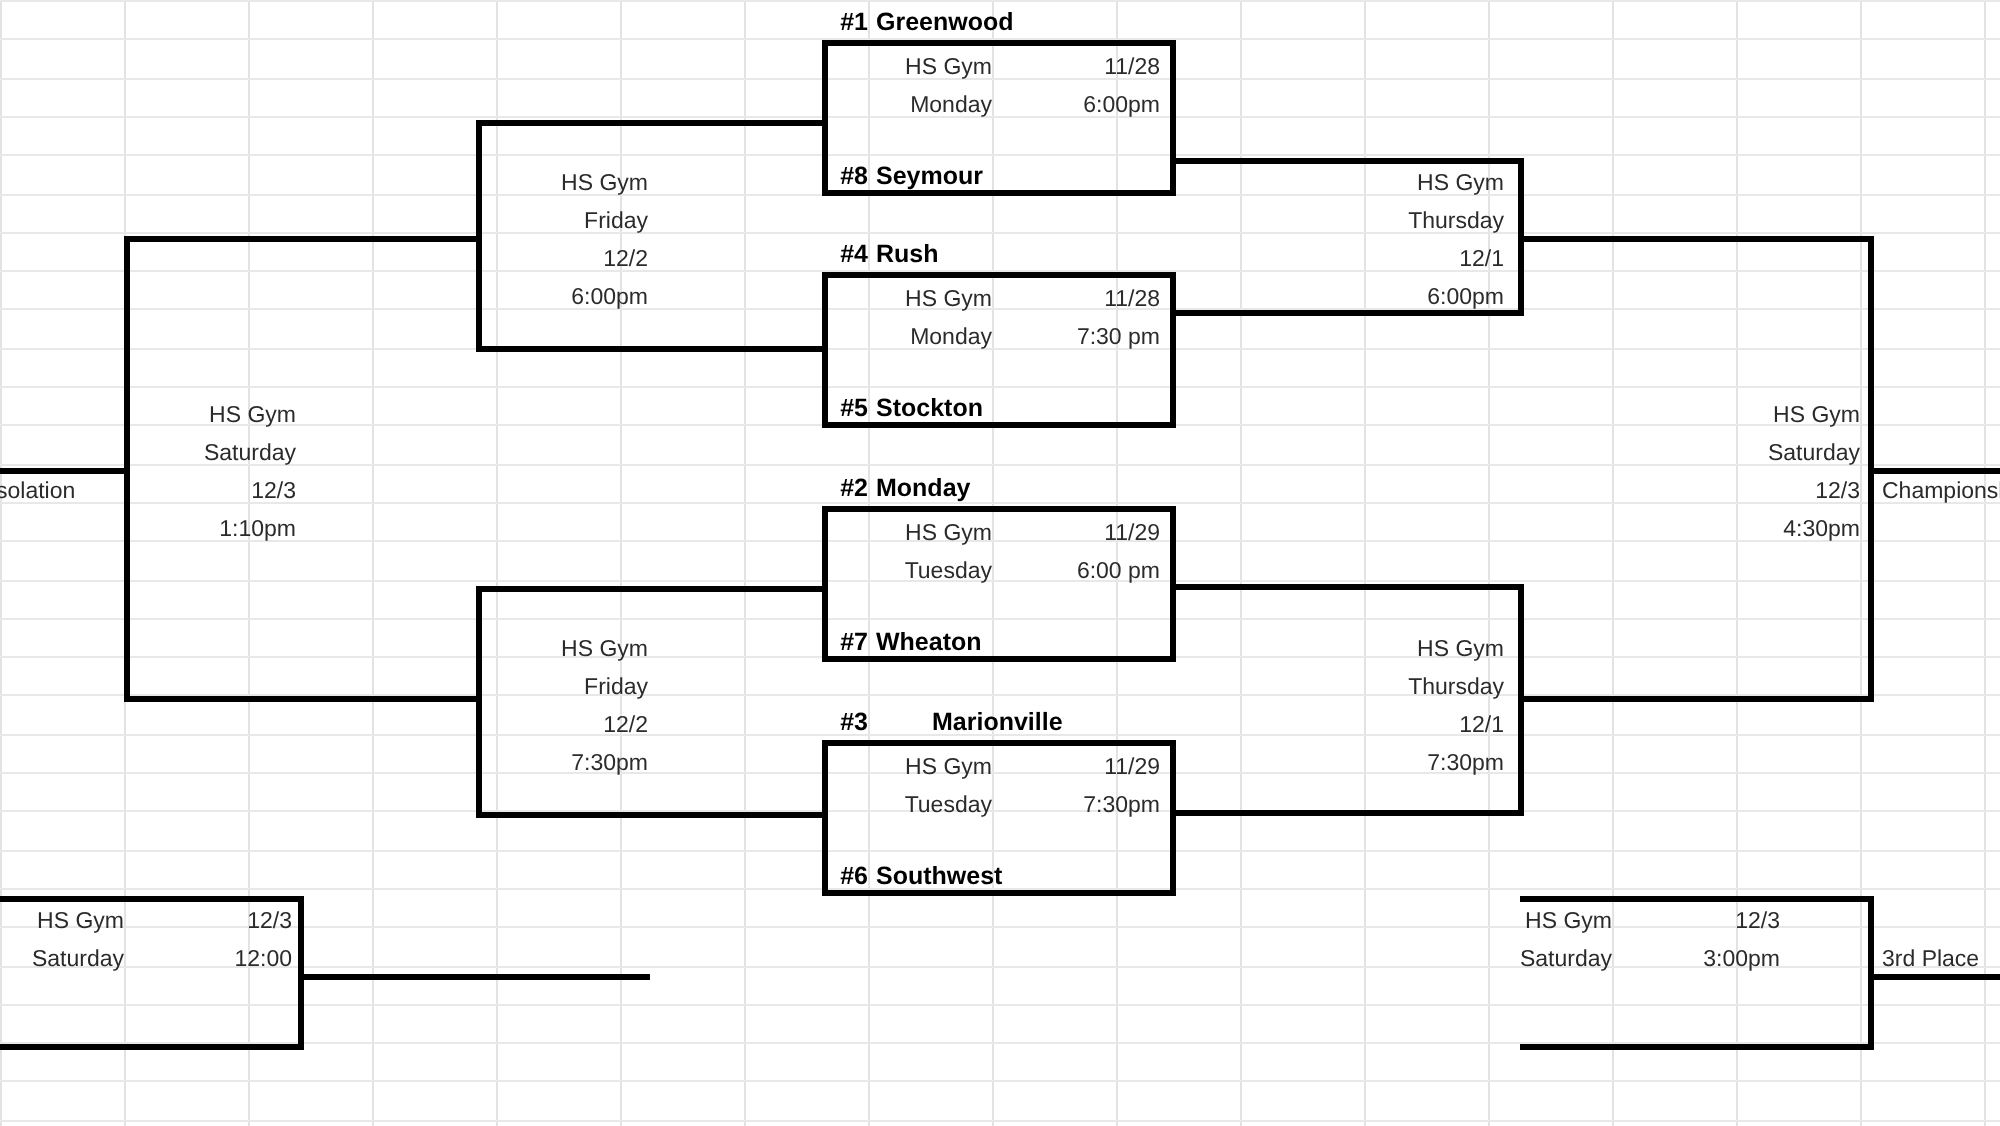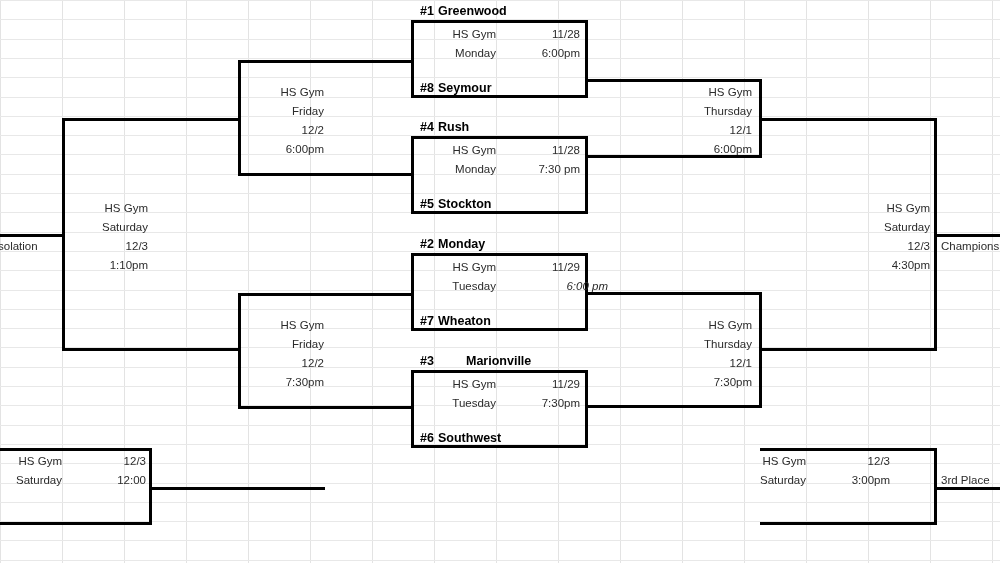--- a/index.html
+++ b/index.html
@@ -181,21 +181,21 @@
   <div class="cell r" style="left:434px;top:160px;width:62px;padding-right:4px;">Monday</div>
   <div class="cell l" style="left:500px;top:160px;width:80px;">7:30 pm</div>
   <div class="team r" style="left:372px;top:195px;width:62px;padding-right:4px;">#5</div>
   <div class="team l" style="left:438px;top:195px;width:150px;">Stockton</div>
 
   <div class="team r" style="left:372px;top:235px;width:62px;padding-right:4px;">#2</div>
   <div class="team l" style="left:438px;top:235px;width:150px;">Monday</div>
   <div class="cell r" style="left:434px;top:258px;width:62px;padding-right:4px;">HS Gym</div>
   <div class="cell l" style="left:500px;top:258px;width:80px;">11/29</div>
   <div class="cell r" style="left:434px;top:277px;width:62px;padding-right:4px;">Tuesday</div>
-  <div class="cell l" style="left:528px;top:277px;width:80px;font-style:italic;">6:00 pm</div>
+  <div class="cell l" style="left:500px;top:277px;width:80px;">6:00 pm</div>
   <div class="team r" style="left:372px;top:312px;width:62px;padding-right:4px;">#7</div>
   <div class="team l" style="left:438px;top:312px;width:150px;">Wheaton</div>
 
   <div class="team r" style="left:372px;top:352px;width:62px;padding-right:4px;">#3</div>
   <div class="team l" style="left:438px;top:352px;width:150px;padding-left:28px;">Marionville</div>
   <div class="cell r" style="left:434px;top:375px;width:62px;padding-right:4px;">HS Gym</div>
   <div class="cell l" style="left:500px;top:375px;width:80px;">11/29</div>
   <div class="cell r" style="left:434px;top:394px;width:62px;padding-right:4px;">Tuesday</div>
   <div class="cell l" style="left:500px;top:394px;width:80px;">7:30pm</div>
   <div class="team r" style="left:372px;top:429px;width:62px;padding-right:4px;">#6</div>

